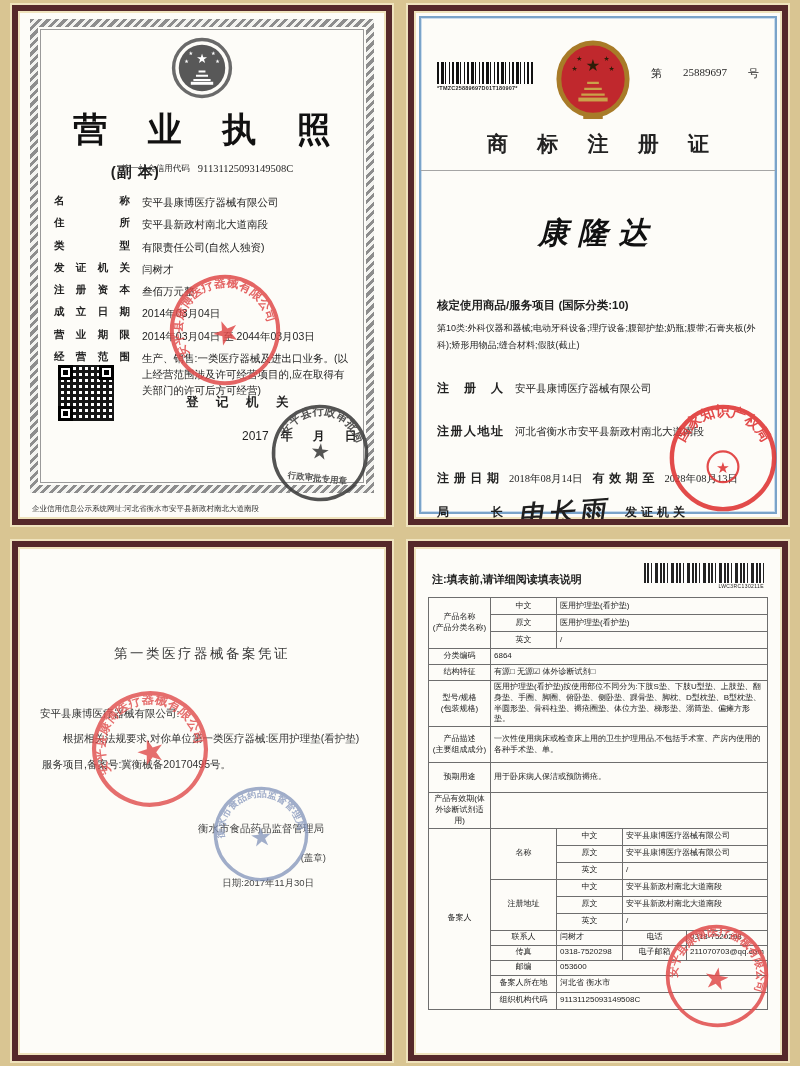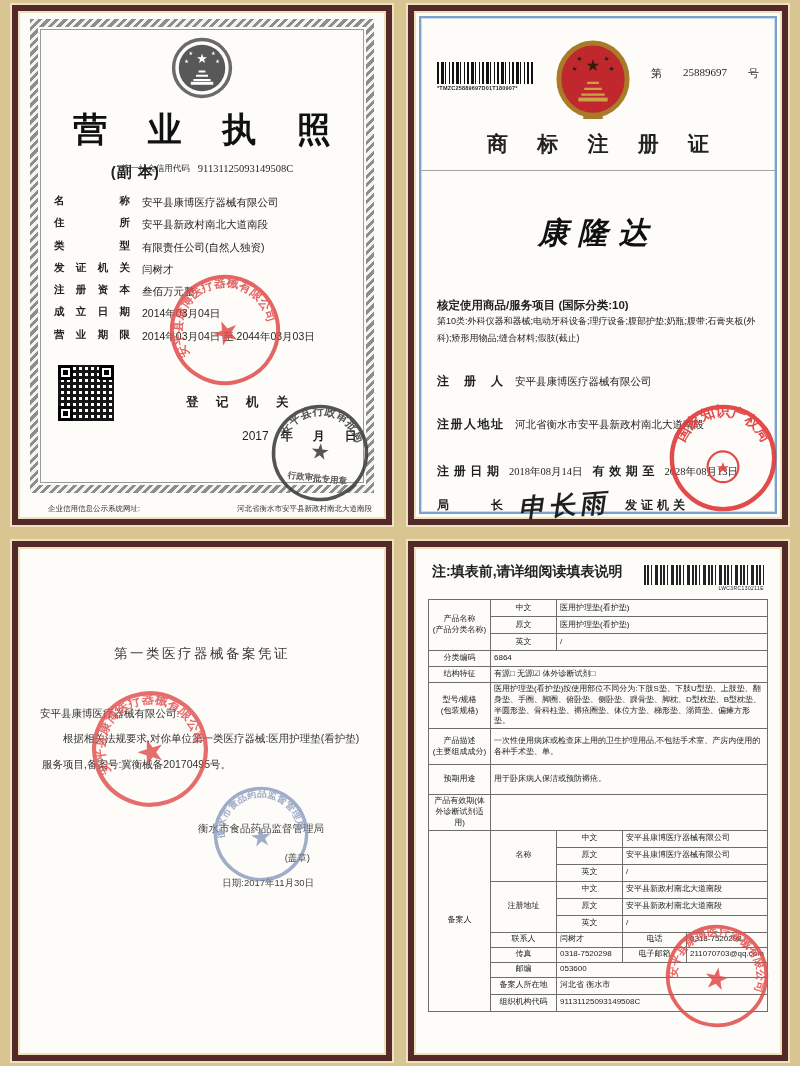--- a/index.html
+++ b/index.html
@@ -32,22 +32,22 @@
   .lic-field .val{flex:1;line-height:1.55;}
   .lic-reg-label{position:absolute;left:148px;bottom:74px;font-weight:bold;font-size:12.5px;letter-spacing:7px;}
   .lic-date{position:absolute;left:204px;bottom:40px;font-size:12px;display:flex;align-items:baseline;}
   .lic-date .ymd{white-space:pre;font-weight:bold;margin-left:12px;}
   .lic-qr{position:absolute;left:20px;bottom:64px;width:56px;height:56px;
     background-image:repeating-linear-gradient(90deg,#151515 0 3px,transparent 3px 6px),
       repeating-linear-gradient(0deg,#151515 0 3px,#fff 3px 6px);}
   .lic-qr .fq{position:absolute;width:15px;height:15px;background:#fff;border:3px solid #000;box-sizing:border-box;}
   .lic-qr .fq::after{content:"";position:absolute;inset:2px;background:#000;}
   .fq.tl{left:0;top:0}.fq.tr{right:0;top:0}.fq.bl{left:0;bottom:0}
-  .lic-footer{position:absolute;left:30px;right:14px;bottom:5px;display:flex;
-    justify-content:space-between;font-size:7.5px;color:#333;}
+  .lic-footer{position:absolute;left:14px;right:14px;bottom:5px;display:flex;
+    font-size:7.5px;color:#333;}
   .seal-lic-mid{left:150px;top:262px;width:114px;height:114px;color:#e04b4b;opacity:.85;transform:rotate(-22deg);}
   .seal-lic-reg{right:16px;bottom:16px;width:100px;height:100px;color:#3d3d3d;opacity:.88;transform:rotate(6deg);}
 
   
   .tm-inner{position:absolute;inset:5px;border:2px solid #7aa3c9;box-shadow:inset 0 0 0 1px #cadcec;
     padding:8px 16px;box-sizing:border-box;}
   .tm-header{display:flex;align-items:flex-start;margin-top:14px;}
   .tm-bc-wrap{width:104px;padding-top:22px;}
   .tm-barcode{width:96px;height:22px;
     background:repeating-linear-gradient(90deg,#111 0 2px,#fff 2px 4px,#111 4px 7px,#fff 7px 8px,#111 8px 9px,#fff 9px 12px,#111 12px 13px,#fff 13px 15px);}
@@ -55,47 +55,47 @@
   .tm-emblem{flex:1;text-align:center;}
   .tm-number{width:108px;font-size:11px;font-family:"Liberation Serif",serif;padding-top:26px;
     display:flex;justify-content:space-between;padding-left:6px;}
   .tm-title{text-align:center;font-size:21px;font-weight:bold;letter-spacing:12px;text-indent:12px;
     font-family:"Liberation Serif",serif;color:#222;margin-top:4px;}
   .tm-divider{border:none;border-top:1px solid #a5a5a5;margin:12px -16px 0;}
   .tm-mark{text-align:center;font-size:30px;font-weight:bold;font-style:italic;letter-spacing:10px;
     font-family:"Liberation Serif","DejaVu Serif",serif;margin-top:42px;color:#111;}
   .tm-goods{margin-top:44px;text-align:left;}
   .tm-goods-h{font-size:11.5px;font-weight:bold;}
-  .tm-goods-b{font-size:9px;line-height:1.9;margin-top:0;color:#222;}
+  .tm-goods-b{font-size:9px;line-height:1.9;margin-top:7px;color:#222;}
   .tm-row{margin-top:26px;display:flex;align-items:baseline;font-size:10.5px;}
   .tm-lab{flex:none;display:inline-block;width:66px;margin-right:12px;font-weight:bold;font-size:12px;
     text-align:justify;text-align-last:justify;}
   .tm-dates{margin-top:30px;display:flex;align-items:baseline;font-size:10.5px;}
   .tm-dates .d{font-family:"Liberation Serif",serif;margin-right:10px;}
   .tm-dates .tm-lab{width:62px;margin-right:10px;}
   .tm-bottom{margin-top:8px;display:flex;align-items:center;}
   .tm-sign{font-size:26px;font-weight:bold;font-family:"Liberation Serif",serif;
     transform:skewX(-12deg) rotate(-4deg);margin:0 14px 0 6px;letter-spacing:4px;}
   .tm-issuer{font-weight:bold;font-size:12px;letter-spacing:4px;}
   .seal-tm{right:4px;bottom:6px;width:110px;height:110px;color:#e03838;opacity:.9;}
 
   
   .fl-title{text-align:center;margin-top:98px;font-size:13.5px;letter-spacing:2.5px;color:#3a3a3a;}
   .fl-salute{margin:44px 22px 0;font-size:10.5px;color:#333;text-align:left;}
   .fl-body{margin:4px 24px 0;font-size:10.5px;line-height:2.5;text-indent:2em;color:#333;text-align:left;}
   .fl-agency{text-align:right;margin:44px 62px 0;font-size:10.5px;color:#444;}
-  .fl-stamp-note{text-align:right;margin:16px 76px 0;font-size:9.5px;color:#444;}
+  .fl-stamp-note{text-align:right;margin:16px 60px 0;font-size:9.5px;color:#444;}
   .fl-date{text-align:right;margin:12px 72px 0;font-size:9.5px;color:#444;}
   .seal-fl-co{left:72px;top:142px;width:120px;height:120px;color:#e04b4b;opacity:.8;transform:rotate(-18deg);}
   .seal-fl-gov{right:76px;top:238px;width:98px;height:98px;color:#7d8fb8;opacity:.72;transform:rotate(-6deg);}
 
   
   .fm-inner{position:absolute;inset:0;padding:16px 12px 0;box-sizing:border-box;}
   .fm-head{display:flex;justify-content:space-between;align-items:flex-end;padding:0 6px;}
-  .fm-note{font-size:14px;font-weight:bold;color:#222;margin-bottom:10px;}
+  .fm-note{font-size:11px;font-weight:bold;color:#222;margin-bottom:2px;}
   .fm-bc-wrap{text-align:right;}
   .fm-barcode{width:120px;height:20px;margin-left:auto;
     background:repeating-linear-gradient(90deg,#222 0 2px,#fff 2px 3px,#222 3px 5px,#fff 5px 7px,#222 7px 8px,#fff 8px 11px,#222 11px 14px,#fff 14px 16px);}
   .fm-bc-label{font-size:5px;letter-spacing:.4px;color:#222;}
   table.fm-table{width:340px;margin:8px auto 0;border-collapse:collapse;table-layout:fixed;
     font-size:8px;color:#222;}
   .fm-table td{border:1px solid #6e6e6e;padding:1px 3px;vertical-align:middle;line-height:1.35;
     overflow:hidden;}
   .fm-table td.lab{text-align:center;}
   .pre{white-space:pre-line;}
@@ -152,20 +152,24 @@
           <span class="val">叁佰万元整</span>
         </div>
         <div class="lic-field">
           <span class="lab">成立日期</span>
           <span class="val">2014年03月04日</span>
         </div>
         <div class="lic-field">
           <span class="lab">营业期限</span>
           <span class="val">2014年03月04日  至  2044年03月03日</span>
         </div>
+        <div class="lic-field">
+          <span class="lab">经营范围</span>
+          <span class="val">生产、销售:一类医疗器械及进出口业务。(以上经营范围涉及许可经营项目的,应在取得有关部门的许可后方可经营)</span>
+        </div>
       </div>
       <div class="lic-qr">
         <span class="fq tl"></span>
         <span class="fq tr"></span>
         <span class="fq bl"></span>
       </div>
       <div class="lic-reg-label">登 记 机 关</div>
       <div class="lic-date">
         <span>2017</span>
         <span class="ymd">年      月      日</span>

